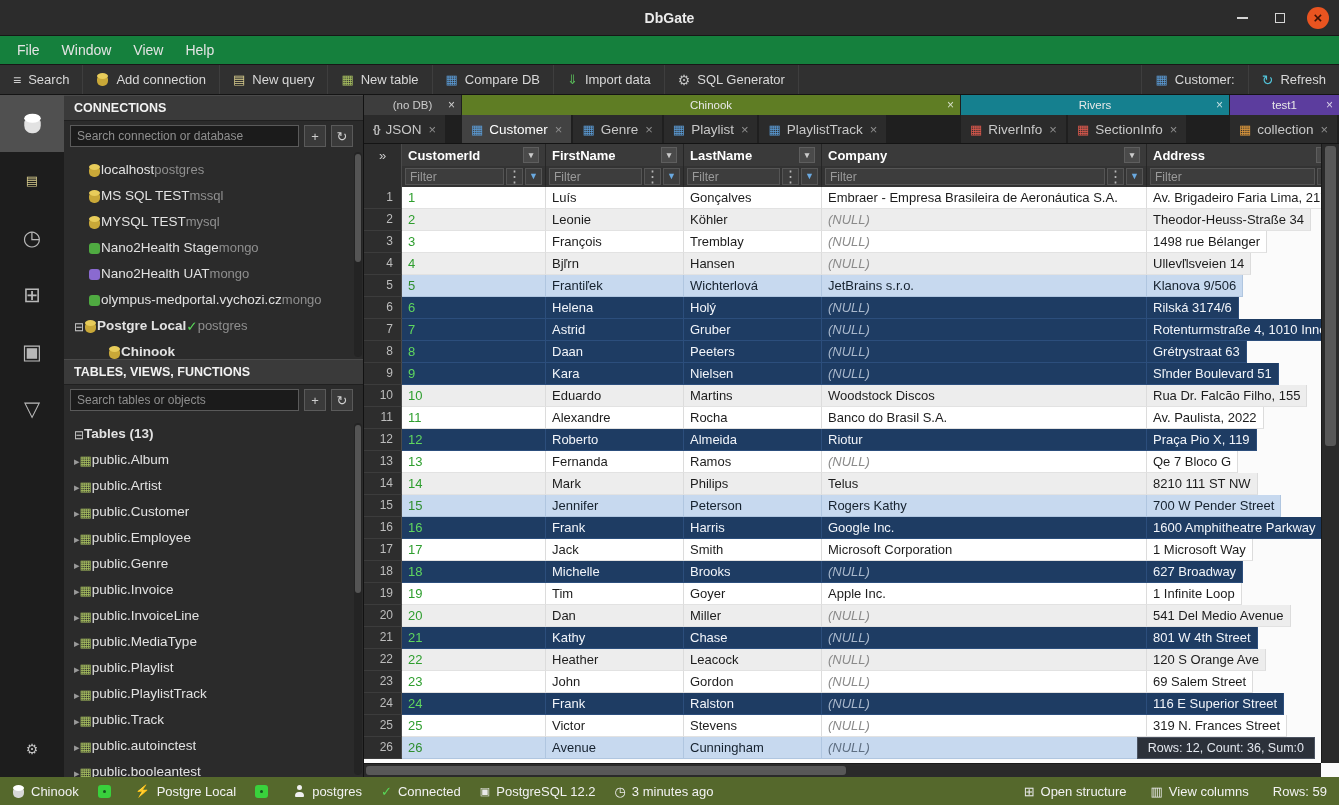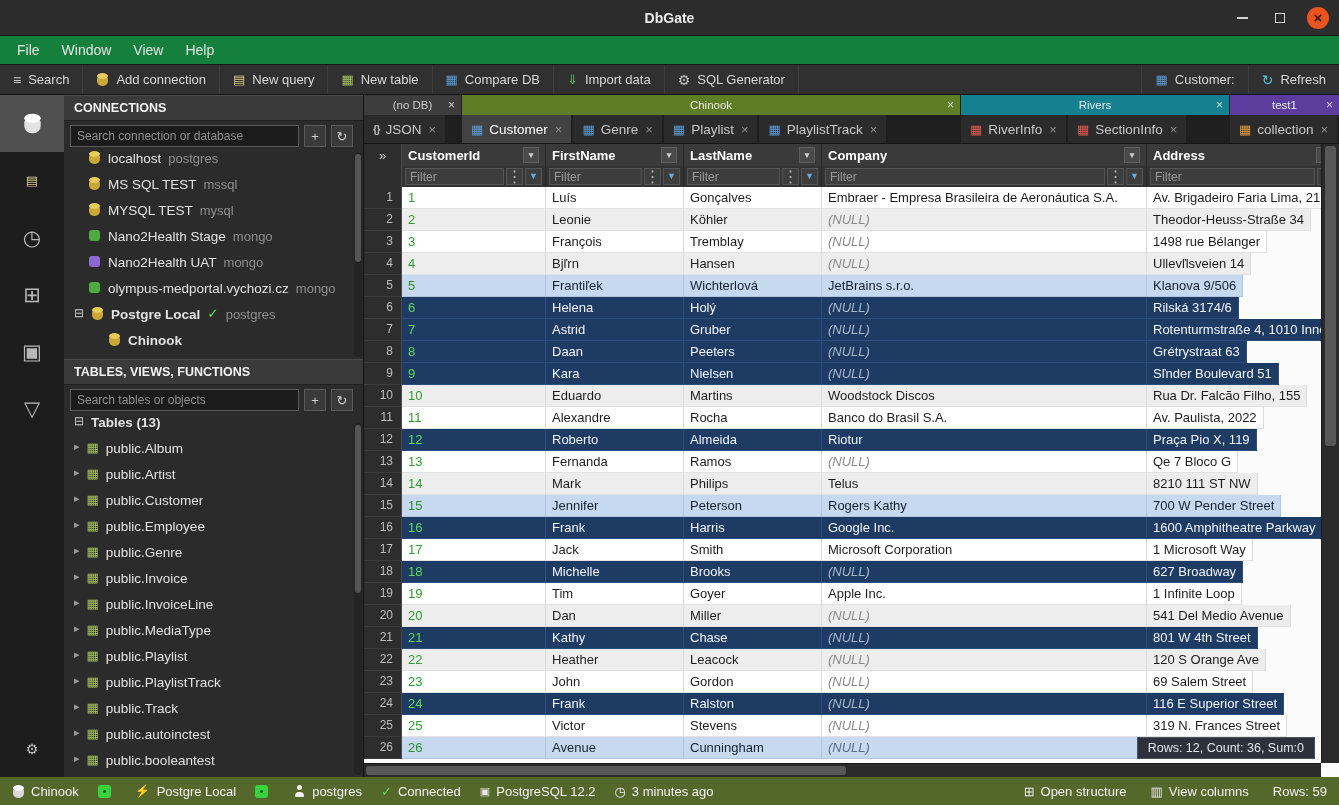--- a/index.html
+++ b/index.html
@@ -78,21 +78,21 @@
   .rail-spacer{flex:1;}
 
   
   .sidebar{width:300px;background:#2b2b2b;border-right:1px solid #121212;flex:none;display:flex;flex-direction:column;overflow:hidden;position:relative;box-sizing:border-box;}
   .panel-header{background:#3a3a3a;color:#f2f2f2;font-weight:bold;font-size:12.5px;padding:5px 10px;border-top:1px solid #4a4a4a;border-bottom:1px solid #202020;flex:none;}
   .search-row{display:flex;padding:4px 10px 4px 6px;gap:5px;flex:none;}
   .search-input{flex:1;background:#1b1b1b;border:1px solid #5a5a5a;color:#bdbdbd;font-size:12px;padding:0 6px;height:22px;box-sizing:border-box;font-family:"Liberation Sans",sans-serif;min-width:0;}
   .search-input::placeholder{color:#8f8f8f;}
   .sq-btn{width:22px;height:22px;background:#3a3a3a;border:1px solid #5a5a5a;color:#cccccc;display:flex;align-items:center;justify-content:center;font-size:13px;box-sizing:border-box;flex:none;}
   .tree{flex:none;}
-  .tree-item{display:flex;align-items:flex-start;gap:7px;height:26px;padding:0 8px 0 24px;color:#e2e2e2;font-size:13.5px;white-space:nowrap;overflow:hidden;}
+  .tree-item{display:flex;align-items:flex-end;height:26px;padding:0 8px 0 24px;color:#e2e2e2;font-size:13.5px;white-space:nowrap;overflow:hidden;}
   .tree-item.lv2{padding-left:44px;}
   .tree-item.group-row{padding-left:10px;}
   .tree-item.obj{padding-left:10px;}
   .tname{overflow:hidden;text-overflow:ellipsis;}
   .engine{color:#8f8f8f;font-size:13px;flex:none;}
   .bold{font-weight:bold;}
   .mini-scroll{position:absolute;right:1px;width:8px;background:#242424;border-radius:4px;}
   .mini-thumb{position:absolute;left:1px;right:1px;background:#555555;border-radius:3px;}
 
   

